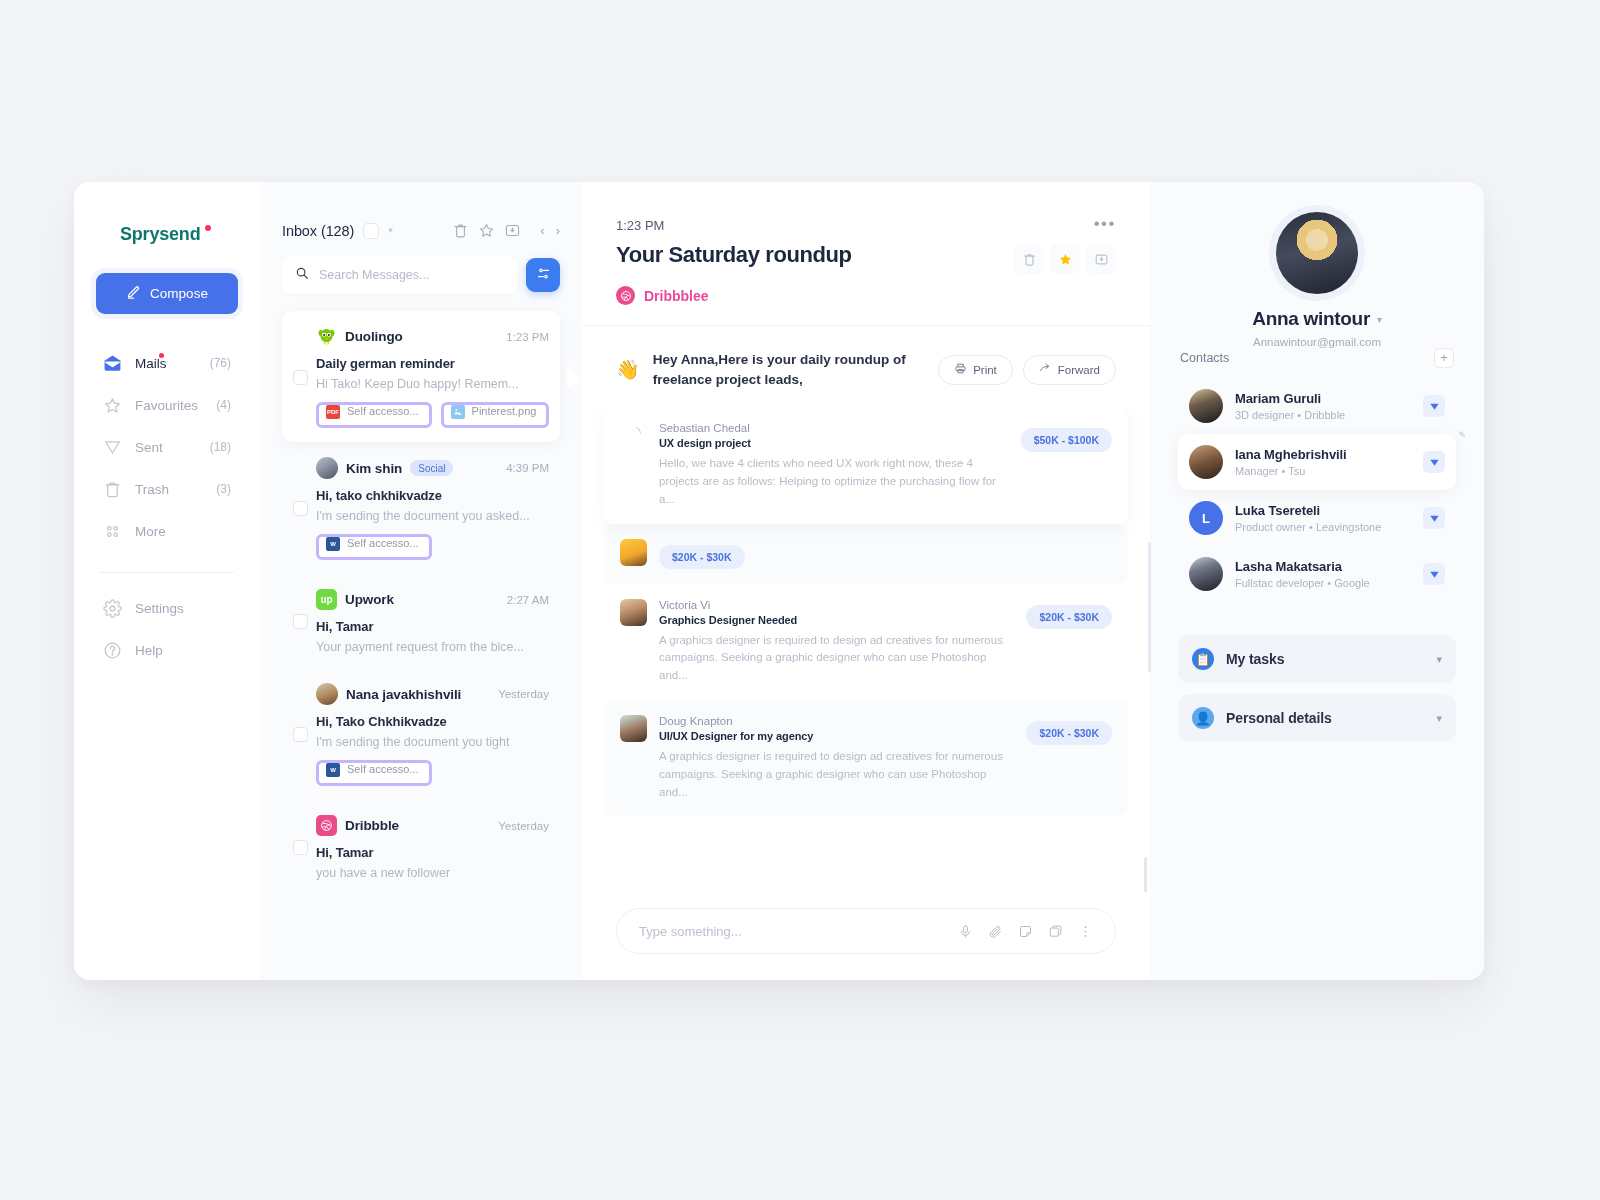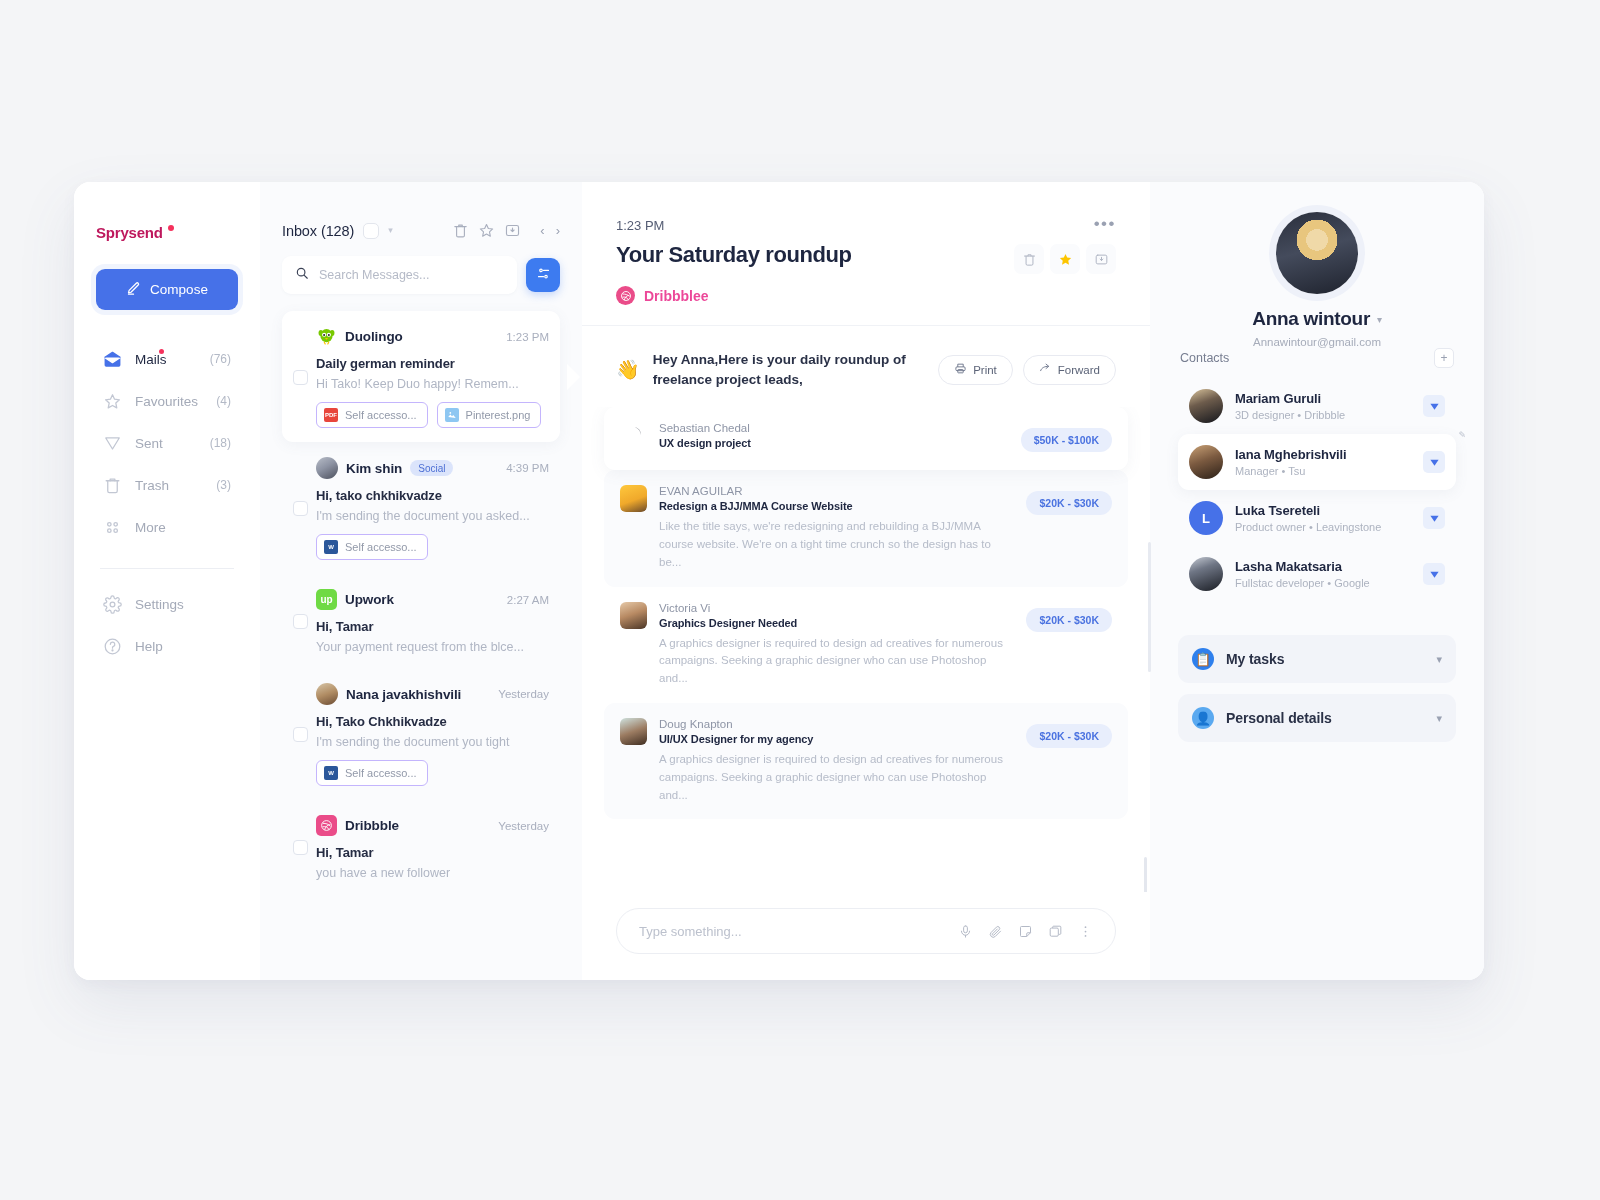--- a/index.html
+++ b/index.html
@@ -23,24 +23,24 @@
   }
 
   
   .sidebar {
     width: 186px; flex: 0 0 186px;
     background: #ffffff;
     padding: 42px 22px 0 22px;
     display: flex; flex-direction: column;
   }
   .brand {
-    font-size: 15px; font-weight: 700; color: #be185d;
+    font-size: 18px; font-weight: 700; color: #0f766e;
     letter-spacing: -.2px; position: relative;
     display: inline-block; align-self: flex-start;
-    margin-bottom: 28px;
+    margin-left: 24px; margin-bottom: 28px;
   }
   .brand .dot {
     position: absolute; right: -11px; top: 1px;
     width: 6px; height: 6px; border-radius: 50%;
     background: #f5315c;
   }
   .compose-btn {
     display: flex; align-items: center; justify-content: center; gap: 9px;
     height: 41px; border-radius: 9px;
     background: #4671e8; color: #fff;
@@ -131,23 +131,23 @@
   .sender { font-size: 13.5px; font-weight: 600; color: #1e2640; letter-spacing: -.1px; white-space: nowrap; }
   .tag {
     font-size: 10px; color: #4d6fd4; background: #dbe4fb;
     padding: 2.5px 8px; border-radius: 20px; font-weight: 500;
   }
   .mail-time { margin-left: auto; font-size: 11.5px; color: #a9afbe; white-space: nowrap; }
   .mail-subj { font-size: 13px; color: #252c43; font-weight: 600; margin-bottom: 6px; letter-spacing: -.1px; }
   .mail-prev { font-size: 12.5px; color: #b0b6c4; overflow: hidden; text-overflow: ellipsis; white-space: nowrap; }
   .attach-row { display: flex; gap: 9px; margin-top: 11px; }
   .attach {
-    display: flex; align-items: center; gap: 7px;
+    display: flex; gap: 7px;
     height: 26px; padding: 0 10px 0 7px;
-    border: 1px solid #c4b5fd; border-radius: 6px; background: #fff;
+    border: 3px solid #c4b5fd; border-radius: 6px; background: #fff;
     font-size: 11px; color: #9299a9; white-space: nowrap;
   }
   .att-ico { width: 14px; height: 14px; border-radius: 2px; flex: 0 0 14px; display: flex; align-items: center; justify-content: center; font-size: 6px; color: #fff; font-weight: 700; }
   .sel-arrow {
     position: absolute; right: -20px; top: 50%; transform: translateY(-50%);
     width: 0; height: 0; border-top: 13px solid transparent;
     border-bottom: 13px solid transparent; border-left: 13px solid #fff;
   }
 
   
@@ -641,31 +641,27 @@
         <div class="job card">
           <span class="job-av" style="background:#fff;display:flex;align-items:center;justify-content:center;">
             <svg viewBox="0 0 24 24" width="25" height="25">
                 <path d="M12 2a10 10 0 1 0 0 20 10 10 0 0 1 0-20z" fill="#11172b"></path>
                 <path d="M13 4a8 8 0 0 1 6 7.5A7 7 0 0 0 13 4z" fill="#11172b"></path>
               </svg>
           </span>
           <div class="job-main">
             <div class="job-name">Sebastian Chedal</div>
             <div class="job-title">UX design project</div>
+            <div class="job-desc">Hello, we have 4 clients who need UX work right now, these 4 projects are as follows: Helping to optimize the purchasing flow for a...</div>
           </div>
           <span class="salary">$50K - $100K</span>
         </div>
 
         <div class="job alt">
           <span class="job-av" style="background:linear-gradient(160deg,#ffc83d 0%,#f0a92b 55%,#6b4a2a 100%);"></span>
-          <div class="job-main">
-            <div class="job-name">EVAN AGUILAR</div>
-            <div class="job-title">Redesign a BJJ/MMA Course Website</div>
-            <div class="job-desc">Like the title says, we're redesigning and rebuilding a BJJ/MMA course website. We're on a tight time crunch so the design has to be...</div>
-          </div>
           <span class="salary">$20K - $30K</span>
         </div>
 
         <div class="job">
           <span class="job-av" style="background:linear-gradient(160deg,#e6c9a8 0%,#b88a63 45%,#4a3526 100%);"></span>
           <div class="job-main">
             <div class="job-name">Victoria Vi</div>
             <div class="job-title">Graphics Designer Needed</div>
             <div class="job-desc">A graphics designer is required to design ad creatives for numerous campaigns. Seeking a graphic designer who can use Photoshop and...</div>
           </div>

